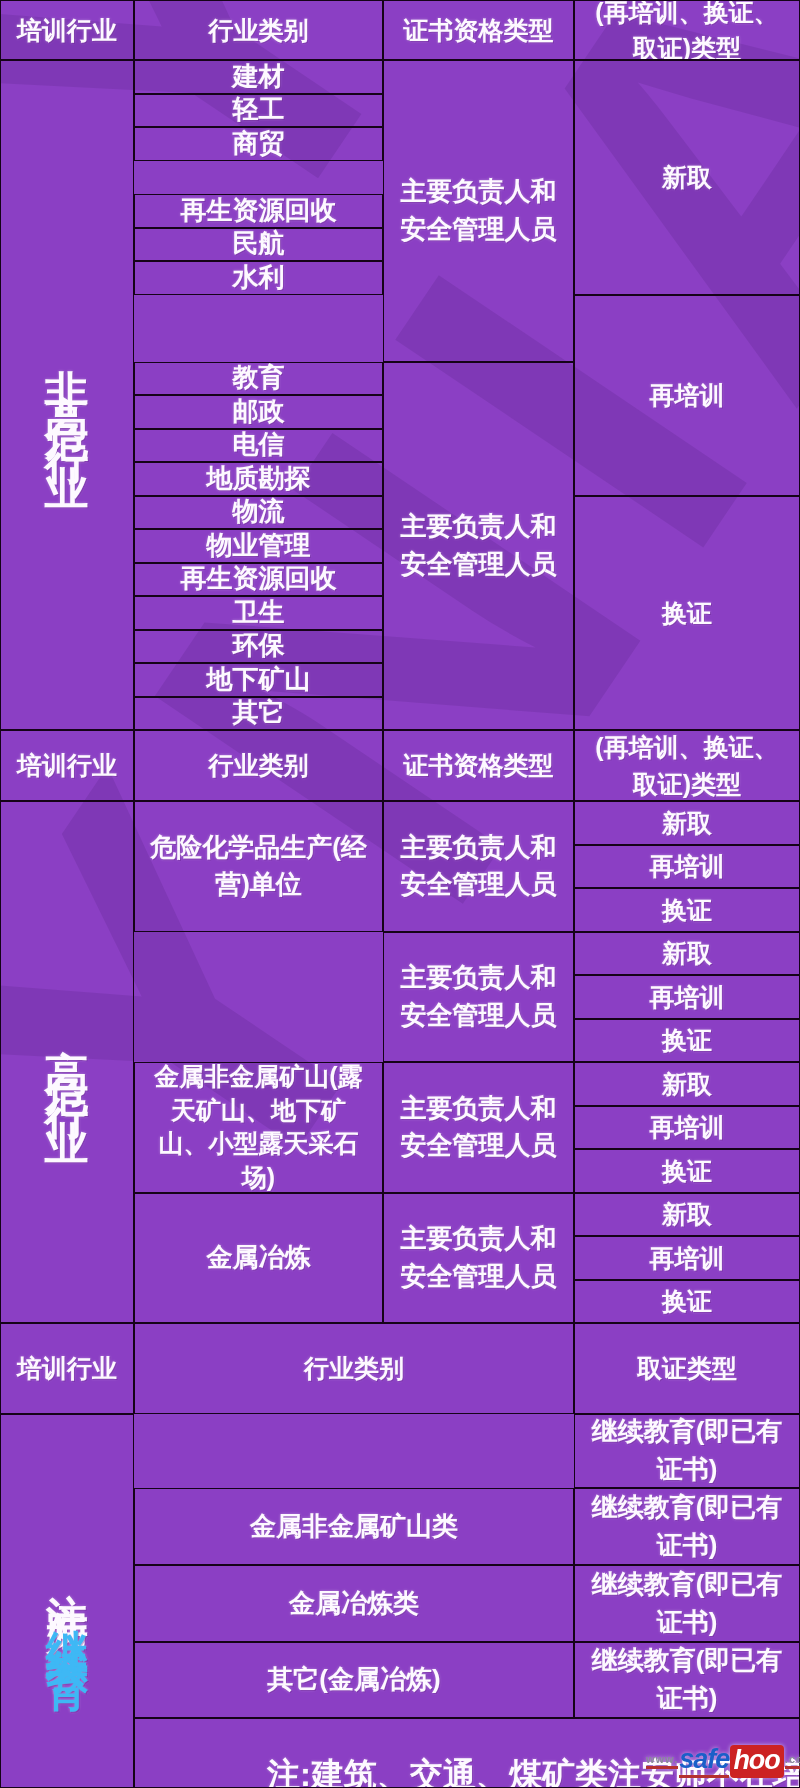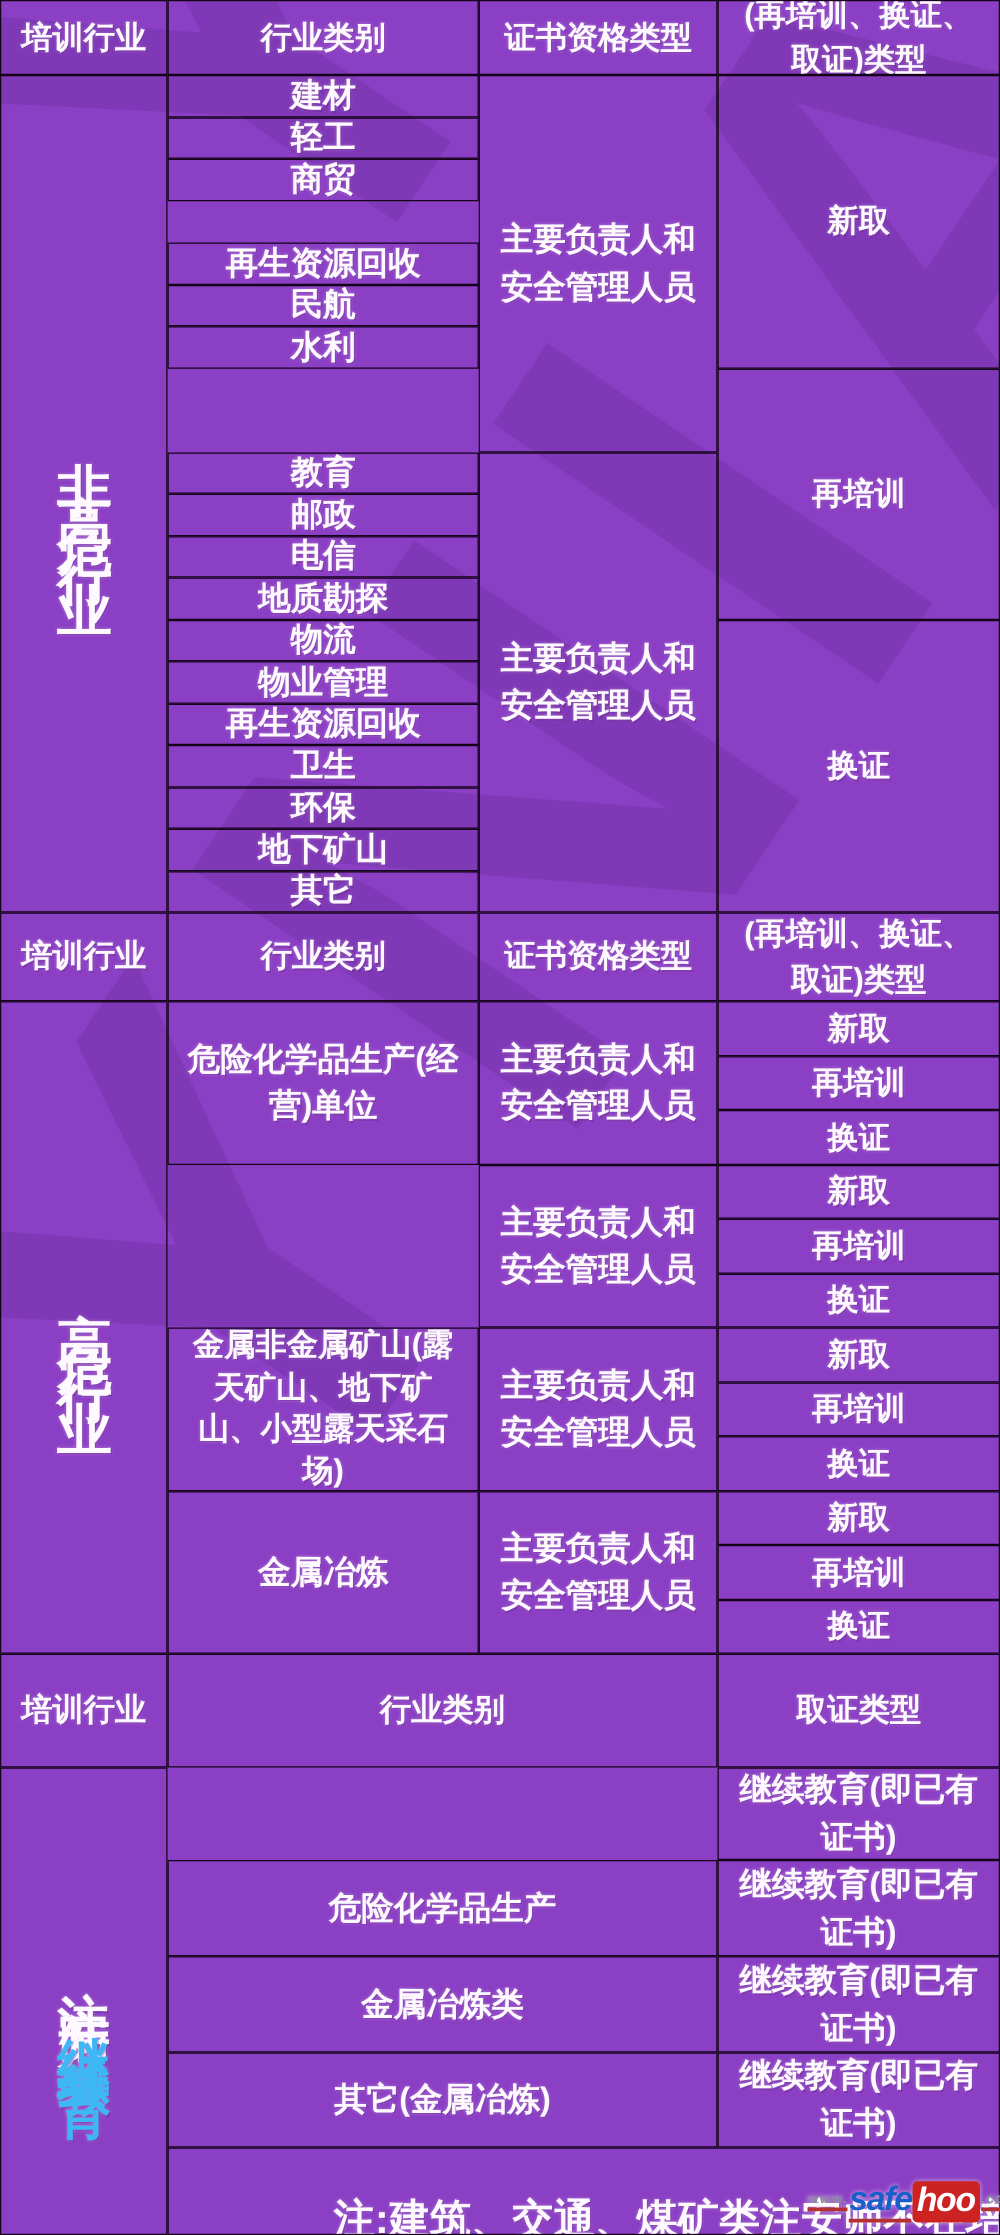--- a/index.html
+++ b/index.html
@@ -136,21 +136,21 @@
     <div class="cell hdr" style="grid-area:35/2/36/4">行业类别</div>
     <div class="cell hdr" style="grid-area:35/4/36/5">取证类型</div>
 
     <div class="cell vlabel" style="grid-area:36/1/41/2;letter-spacing:12px;font-size:42px">
         <span>注安师</span>
         <span class="blue">继续教育</span>
       </div>
 
     <div class="cell wrapnarrow" style="grid-area:36/4/37/5">继续教育(即已有证书)</div>
 
-    <div class="cell" style="grid-area:37/2/38/4">危险化学品生产</div>
+    <div class="cell" style="grid-area:37/2/38/4">金属非金属矿山类</div>
     <div class="cell wrapnarrow" style="grid-area:37/4/38/5">继续教育(即已有证书)</div>
 
     <div class="cell" style="grid-area:38/2/39/4">金属冶炼类</div>
     <div class="cell wrapnarrow" style="grid-area:38/4/39/5">继续教育(即已有证书)</div>
 
     <div class="cell" style="grid-area:39/2/40/4">其它(金属冶炼)</div>
     <div class="cell wrapnarrow" style="grid-area:39/4/40/5">继续教育(即已有证书)</div>
 
     <div class="cell note-cell" style="grid-area:40/2/41/5">注:建筑、交通、煤矿类注安师不在培训范</div>
   </div>

